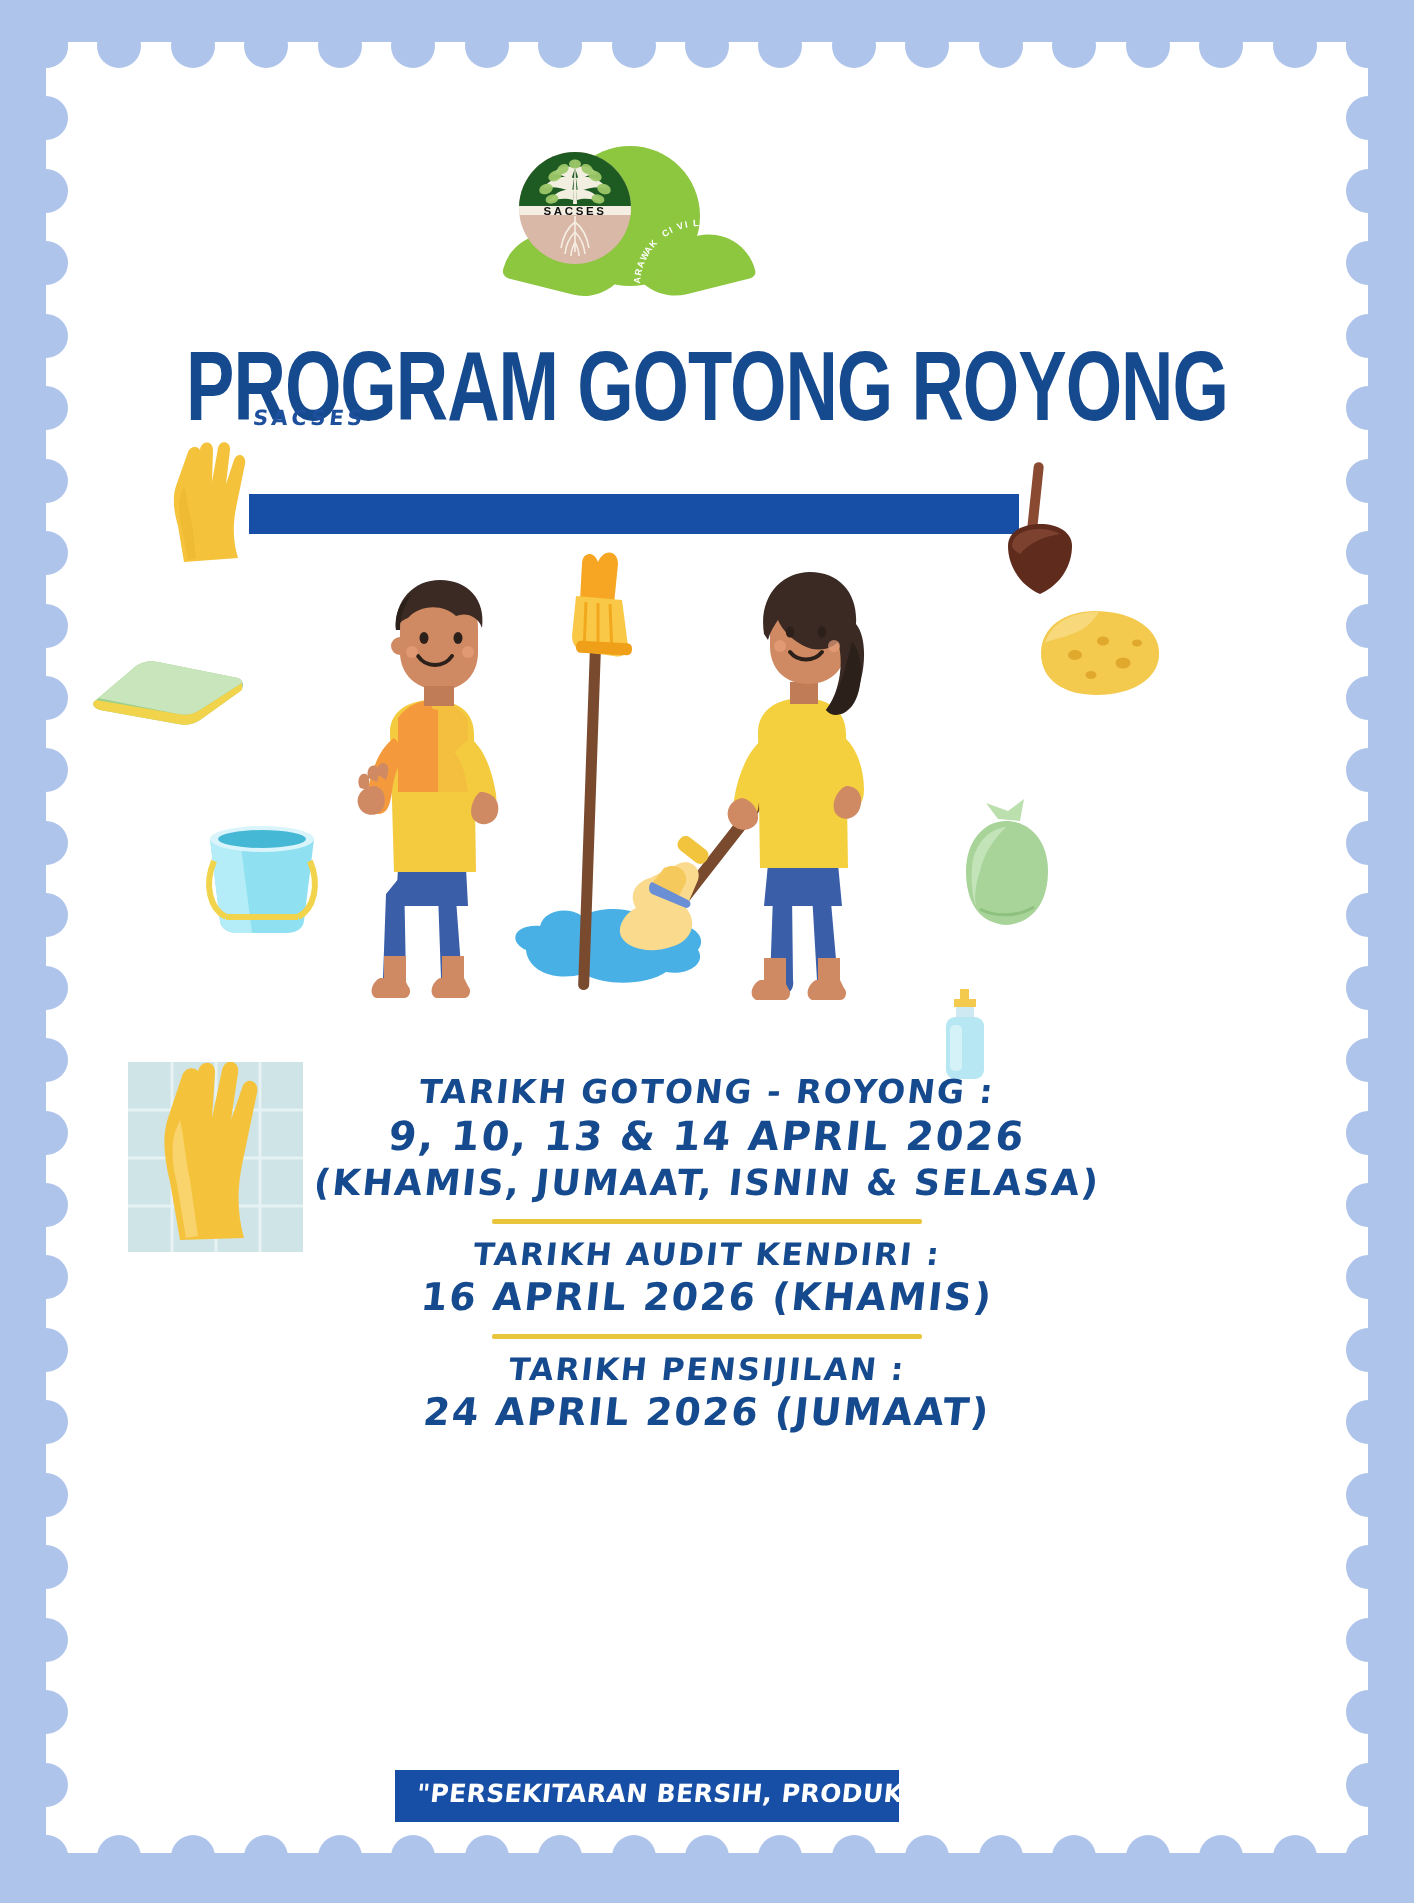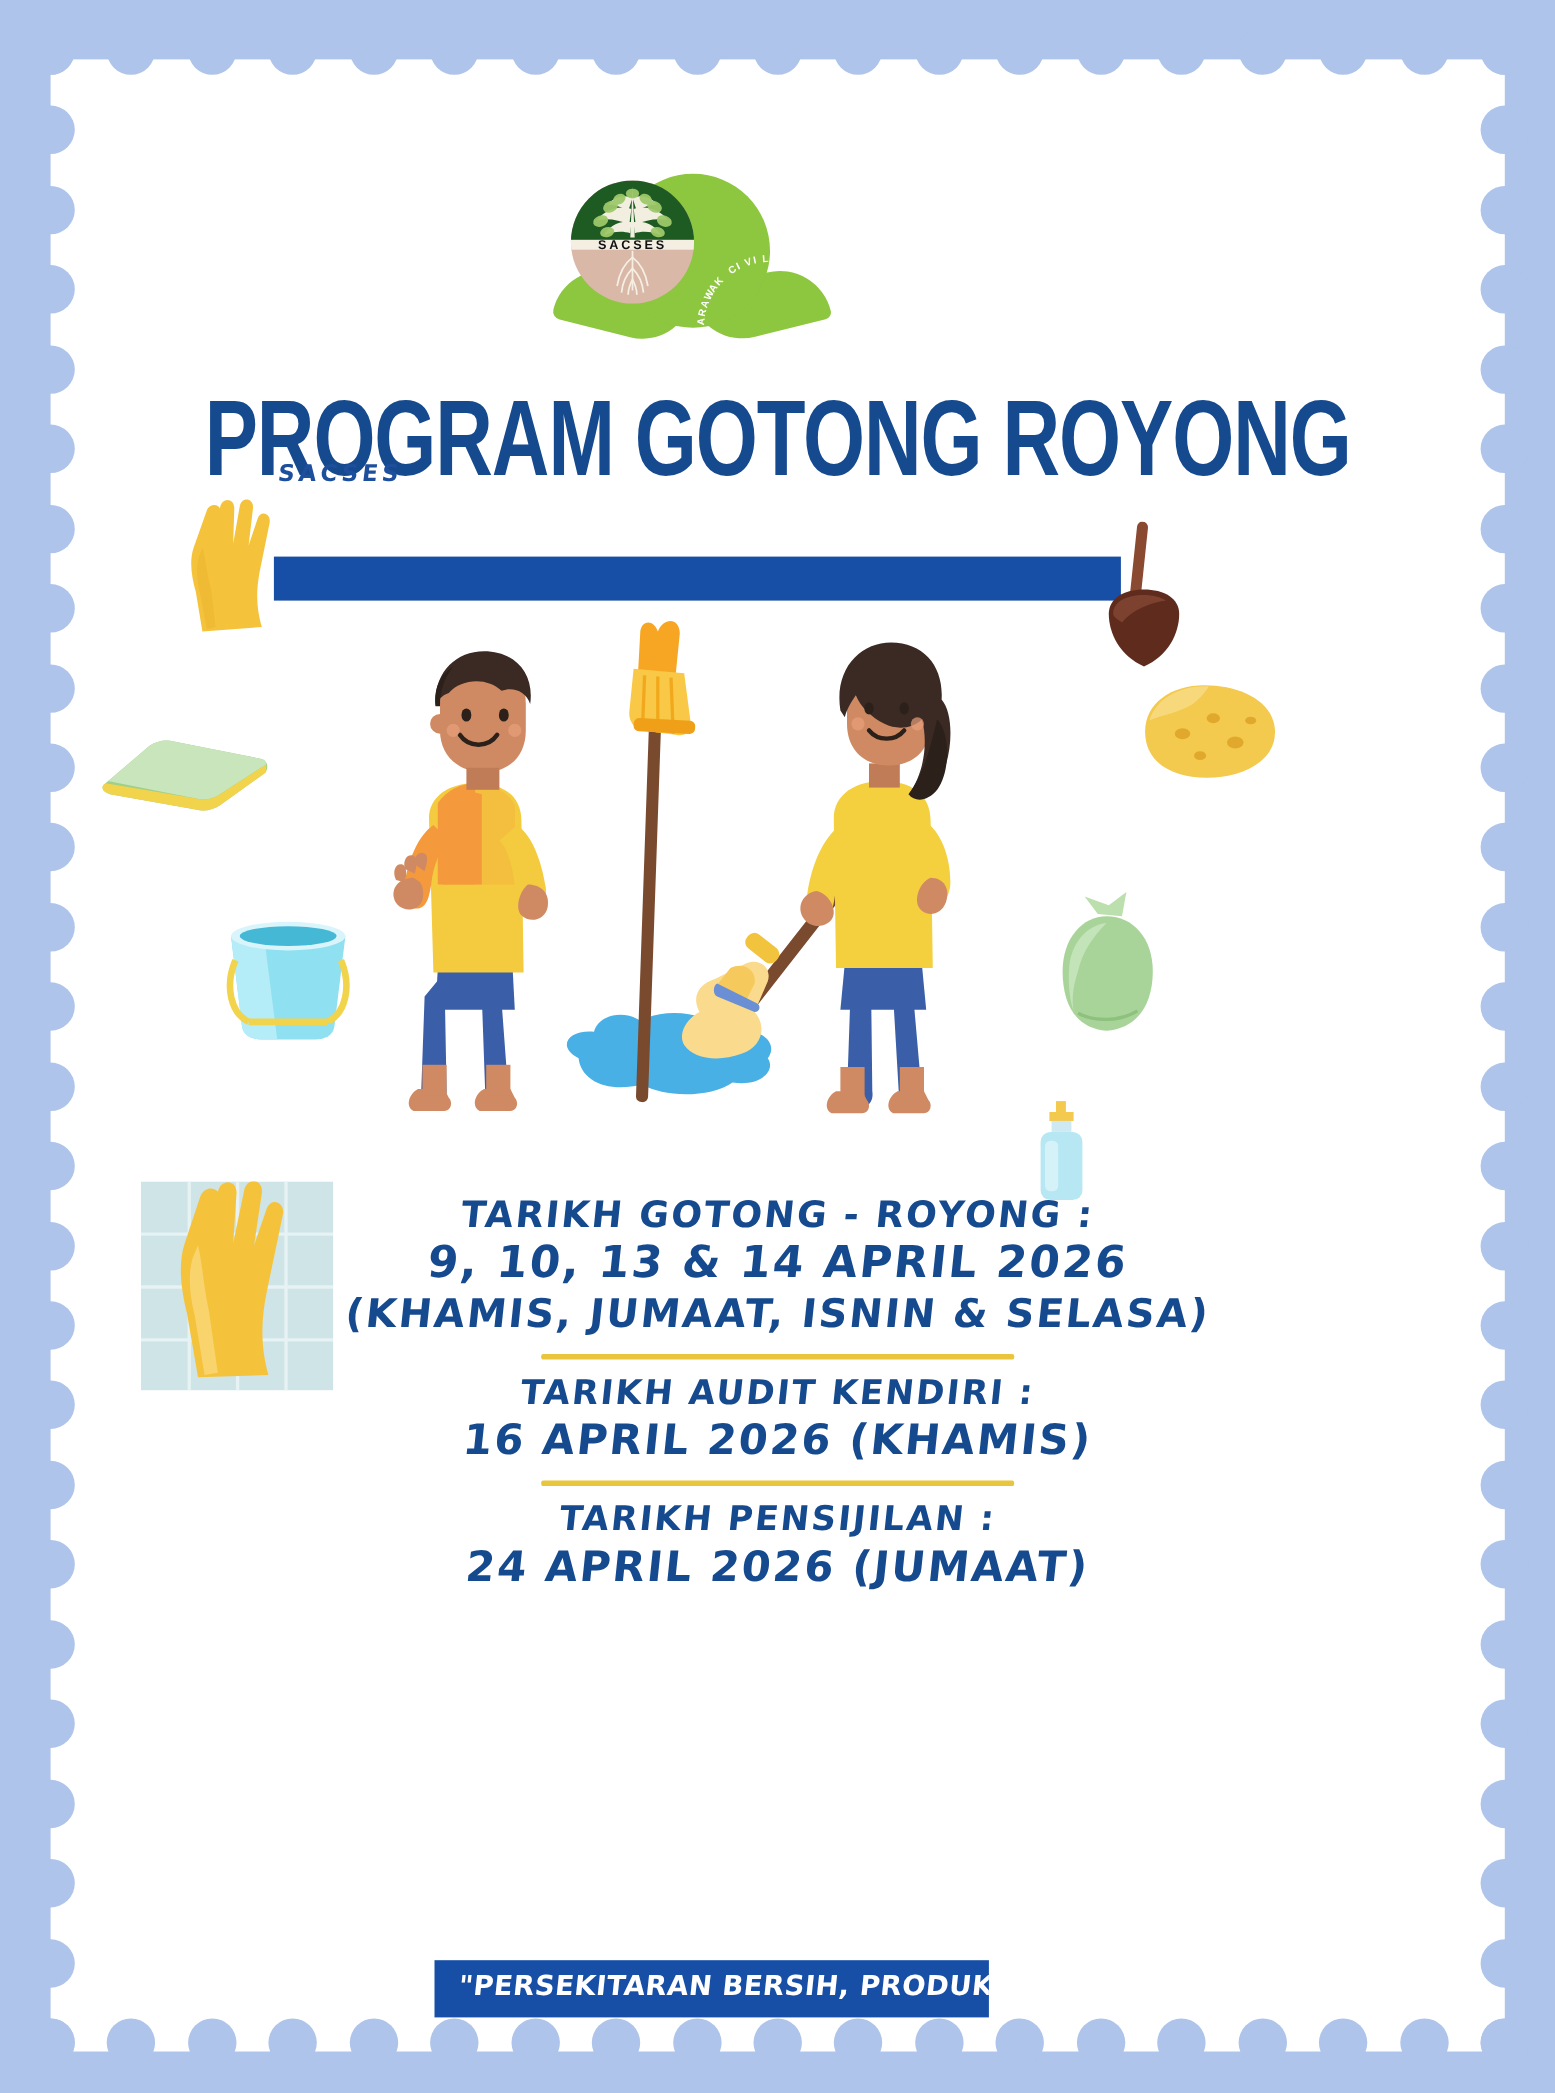--- a/index.html
+++ b/index.html
@@ -13,21 +13,21 @@
 
   
   #poster{
     position:absolute;left:0;top:0;width:1414px;height:1903px;
     background:#aec4ea;
   }
   
   .notch{position:absolute;border-radius:50%;background:#aec4ea;}
 
   .sheet{
-    position:absolute;left:46px;top:54px;width:1322px;height:1811px;
+    position:absolute;left:46px;top:42px;width:1322px;height:1811px;
     background:#fff;
     overflow:hidden;
   }
 
   
   .logo-wrap{position:absolute;left:459px;top:96px;width:248px;height:160px;}
   .leaf{position:absolute;width:120px;height:54px;background:#8cc63e;border-radius:60px 8px 60px 8px;}
   .leaf.l{left:1px;top:100px;transform:rotate(14deg);border-radius:60px 10px 60px 10px;background:#8dc63f;}
   .leaf.r{right:1px;top:100px;transform:rotate(-14deg) scaleX(-1);background:#8dc63f;}
   .logo-circle{

